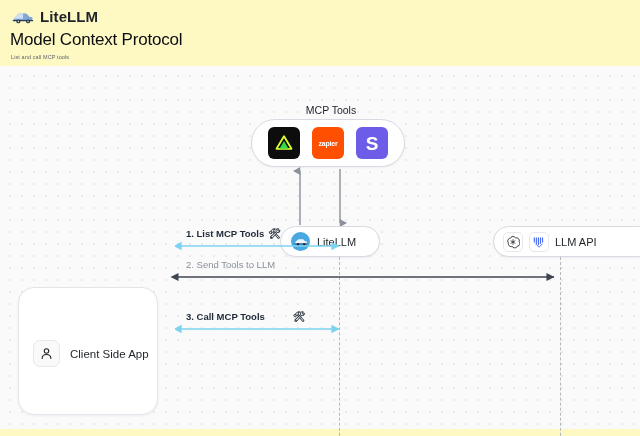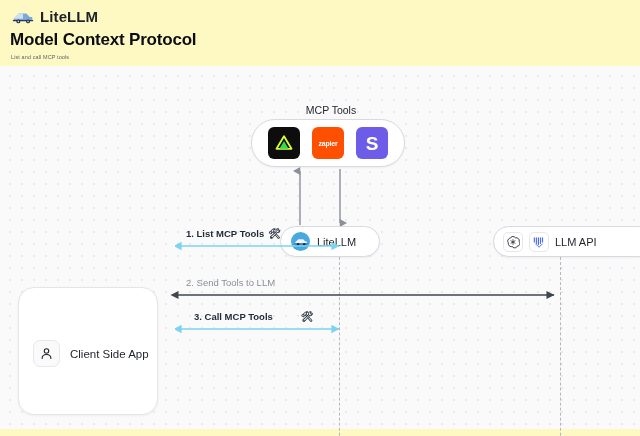--- a/index.html
+++ b/index.html
@@ -15,21 +15,21 @@
   .brand {
     position: absolute; left: 12px; top: 8px;
     display: flex; align-items: center; gap: 6px;
   }
   .brand-logo { width: 22px; height: 16px; display:block; }
   .brand-name {
     font-size: 15px; font-weight: 600; color: #1f2328; letter-spacing: .1px;
   }
   .page-title {
     position: absolute; left: 10px; top: 30px;
-    font-size: 17px; font-weight: 700; color: #0b0d12; letter-spacing: -.2px;
+    font-size: 17px; font-weight: 400; color: #0b0d12; letter-spacing: -.2px;
   }
   .page-sub {
     position: absolute; left: 11px; top: 54px;
     font-size: 5.5px; color: #5c636e; letter-spacing: .1px;
   }
 
   
   .canvas {
     position: absolute; left: 0; top: 66px; width: 640px; height: 363px;
     background-color: #fafafb;
@@ -248,21 +248,21 @@
           </marker>
         </defs>
         <line x1="6" y1="22" x2="164" y2="22" stroke="#7dd3f0" stroke-width="1.5" marker-start="url(#m1L)" marker-end="url(#m1R)"></line>
       </svg>
       <span class="msg-text blue" style="left:11px; top:4px;">
         <span>1. List MCP Tools</span>
         <span class="tool-emoji">🛠</span>
       </span>
     </div>
 
-    <div class="msg" style="left:0px; top:207px; width:565px; height:30px;padding-left:12px;">
+    <div class="msg" style="left:0px; top:189px; width:565px; height:30px;padding-left:12px;">
       <svg class="msg-line" width="565" height="30" viewBox="0 0 565 30" xmlns="http://www.w3.org/2000/svg">
         <defs>
           <marker id="m2L" markerWidth="8" markerHeight="8" refX="6.4" refY="3.8" orient="auto">
             <path d="M6.8 0.8 L0.6 3.8 L6.8 6.8 Z" fill="#3f4650"></path>
           </marker>
           <marker id="m2R" markerWidth="8" markerHeight="8" refX="6.4" refY="3.8" orient="auto">
             <path d="M0.6 0.8 L6.8 3.8 L0.6 6.8 Z" fill="#3f4650"></path>
           </marker>
         </defs>
         <line x1="178" y1="22" x2="554" y2="22" stroke="#3f4650" stroke-width="1.3" marker-start="url(#m2L)" marker-end="url(#m2R)"></line>
@@ -277,20 +277,20 @@
         <defs>
           <marker id="m3L" markerWidth="7" markerHeight="7" refX="5.6" refY="3.4" orient="auto">
             <path d="M6 0.6 L0.5 3.4 L6 6.2 Z" fill="#7dd3f0"></path>
           </marker>
           <marker id="m3R" markerWidth="7" markerHeight="7" refX="5.6" refY="3.4" orient="auto">
             <path d="M0.5 0.6 L6 3.4 L0.5 6.2 Z" fill="#7dd3f0"></path>
           </marker>
         </defs>
         <line x1="6" y1="22" x2="164" y2="22" stroke="#7dd3f0" stroke-width="1.5" marker-start="url(#m3L)" marker-end="url(#m3R)"></line>
       </svg>
-      <span class="msg-text blue" style="left:19px; top:4px;gap:28px;">
+      <span class="msg-text blue" style="left:11px; top:4px;gap:28px;">
         <span>3. Call MCP Tools</span>
         <span class="tool-emoji">🛠</span>
       </span>
     </div>
 
   </div>
 </div>
 
 </body></html>

